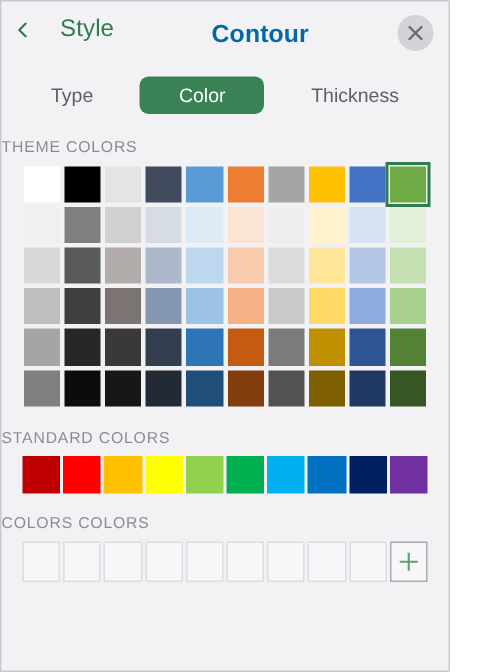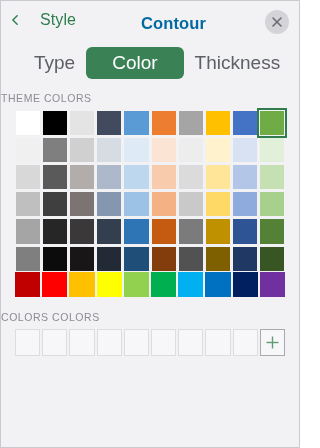--- a/index.html
+++ b/index.html
@@ -81,21 +81,21 @@
   
   .tabs {
     display: flex;
     align-items: center;
     justify-content: space-between;
     padding: 0 22px;
     height: 30px;
     margin-top: 2px;
   }
   .tab {
-    font-size: 19px;
+    font-size: 13px;
     color: #5d6066;
     padding: 5px 11px;
     border-radius: 6px;
     cursor: pointer;
     user-select: none;
     white-space: nowrap;
   }
   .tab.active {
     background: #3a8256;
     color: #ffffff;
@@ -382,20 +382,21 @@
         </div>
         <div class="theme-cell">
           <div class="fill" style="background: rgb(32, 56, 100);"></div>
         </div>
         <div class="theme-cell">
           <div class="fill" style="background: rgb(55, 86, 35);"></div>
         </div>
       </div>
   </div>
 
+  <div class="section-label">STANDARD COLORS</div>
   <div class="swatch-block">
     <div class="standard-row" id="standard-row">
         <div class="std-cell" style="background: rgb(192, 0, 0);"></div>
         <div class="std-cell" style="background: rgb(255, 0, 0);"></div>
         <div class="std-cell" style="background: rgb(255, 192, 0);"></div>
         <div class="std-cell" style="background: rgb(255, 255, 0);"></div>
         <div class="std-cell" style="background: rgb(146, 208, 80);"></div>
         <div class="std-cell" style="background: rgb(0, 176, 80);"></div>
         <div class="std-cell" style="background: rgb(0, 176, 240);"></div>
         <div class="std-cell" style="background: rgb(0, 112, 192);"></div>

